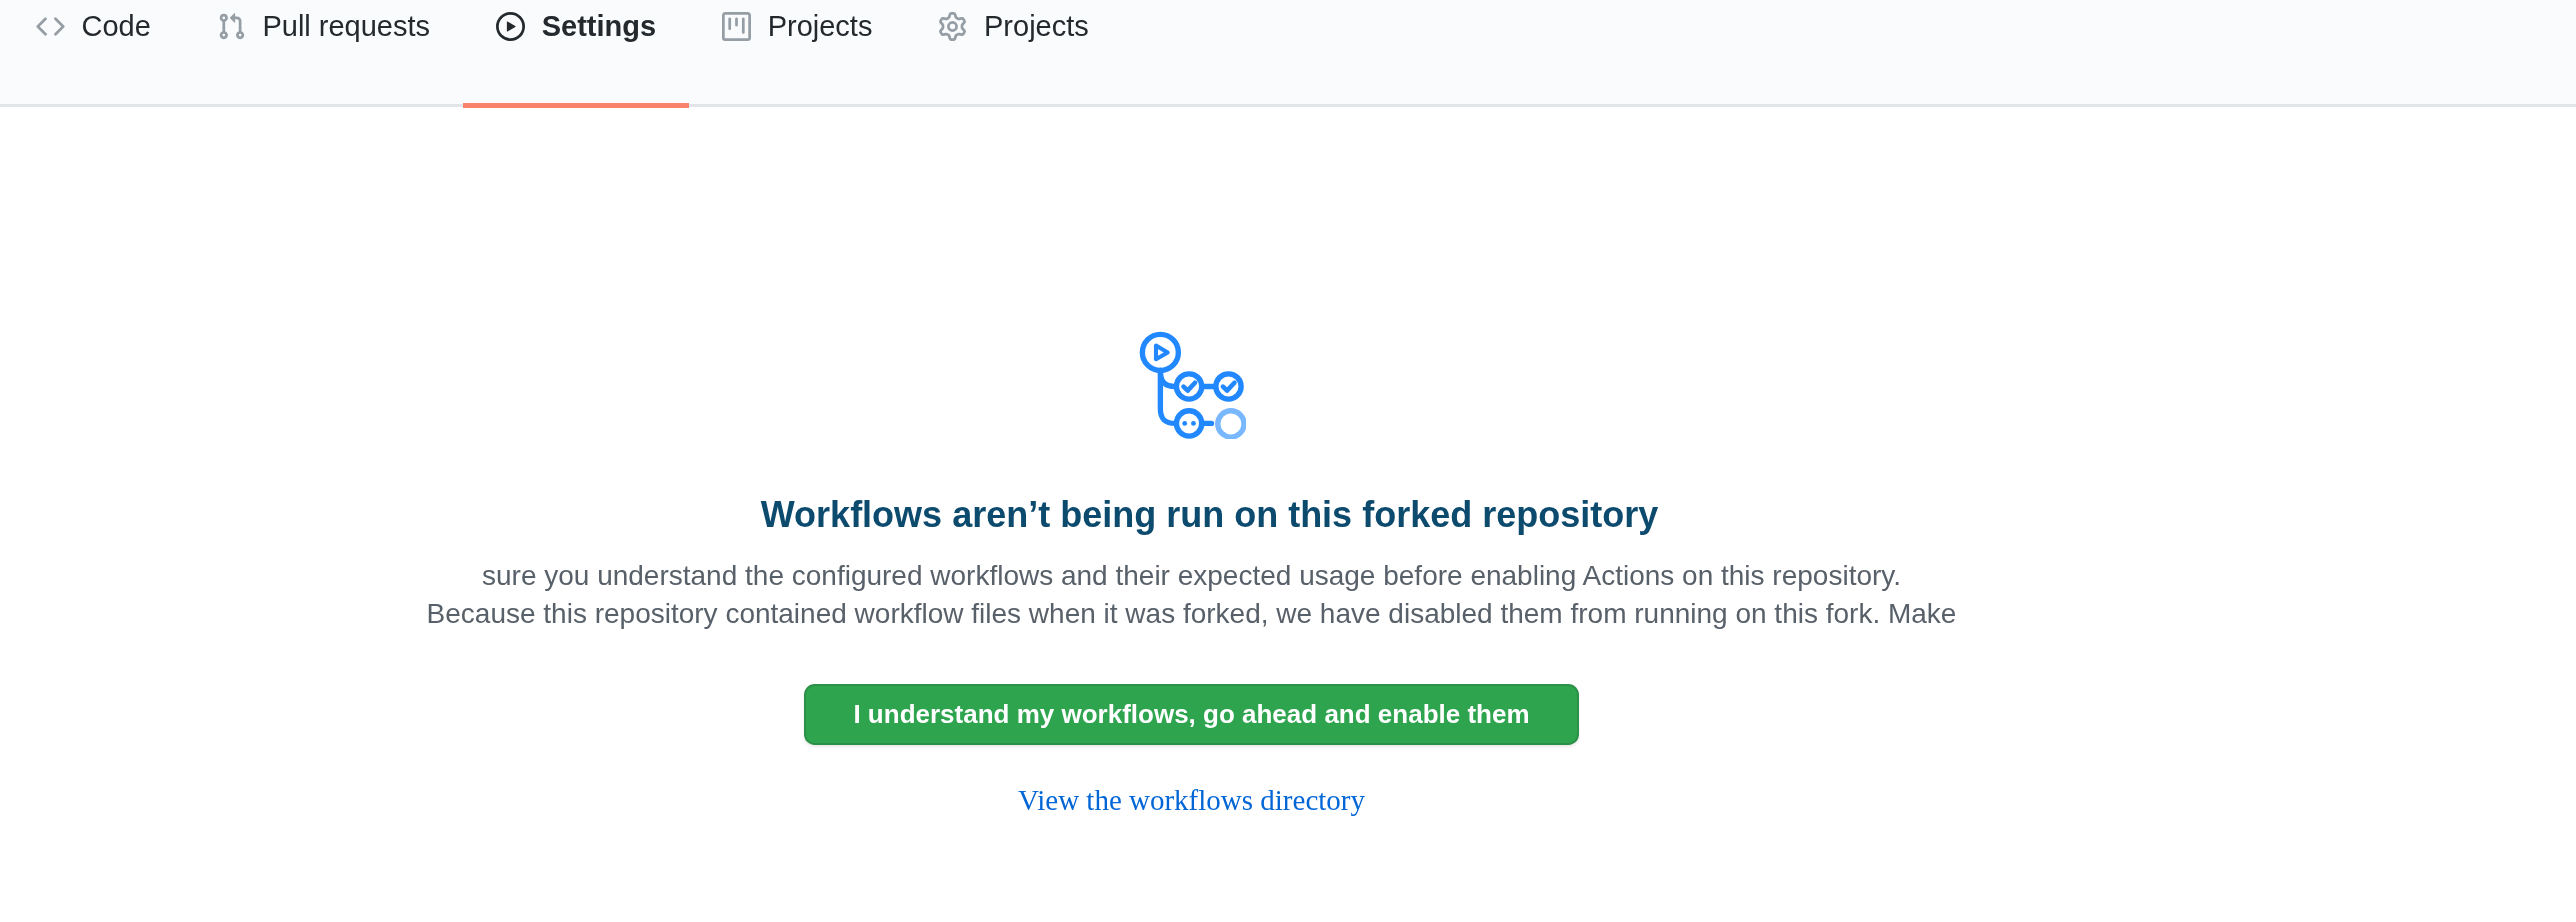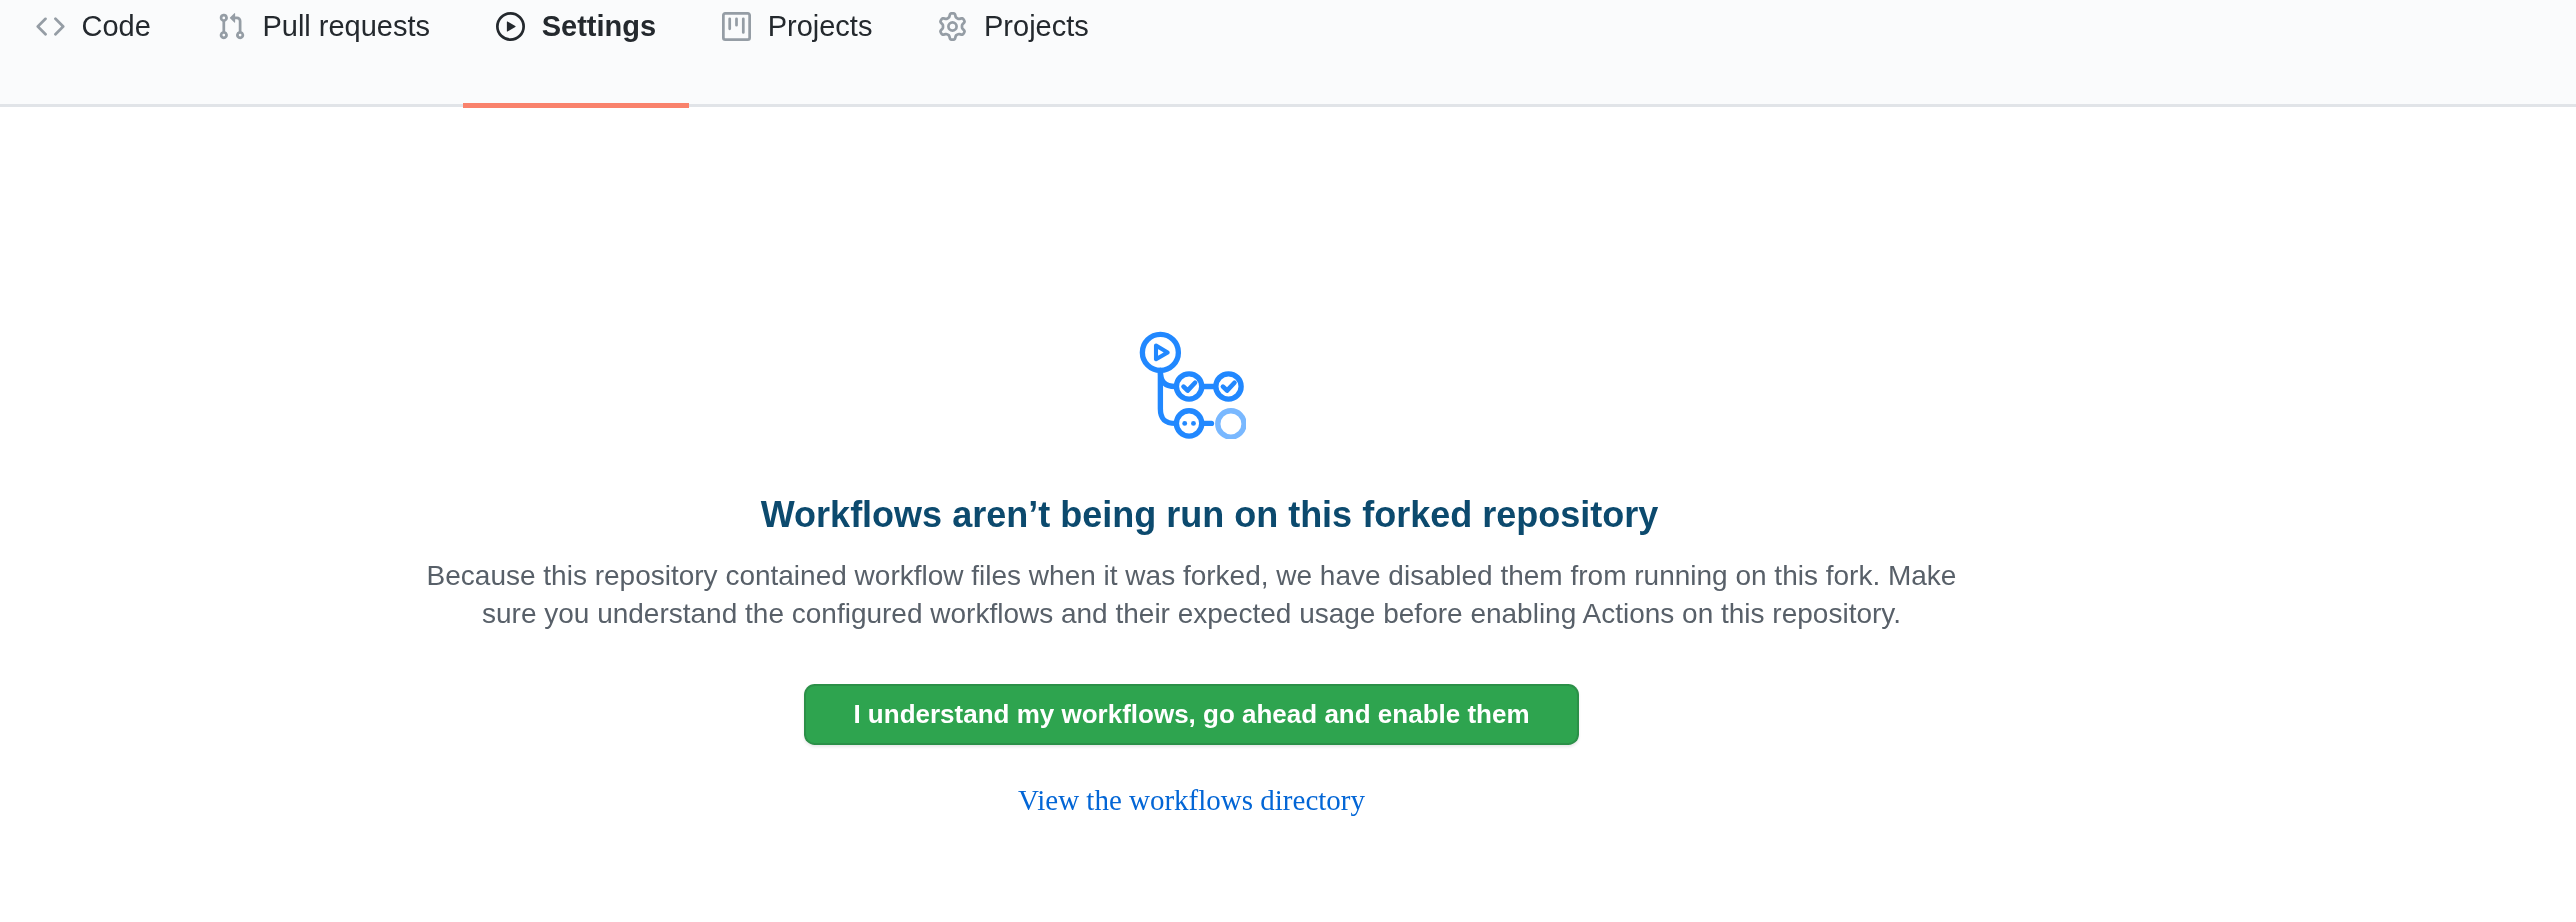--- a/index.html
+++ b/index.html
@@ -162,22 +162,22 @@
     <circle cx="52.5" cy="95" r="13" stroke="#2188ff" stroke-width="5.5"></circle>
     <circle cx="48" cy="95" r="2.5" fill="#2188ff"></circle>
     <circle cx="57" cy="95" r="2.5" fill="#2188ff"></circle>
 
     <circle cx="95.5" cy="95.5" r="13.5" stroke="#79b8ff" stroke-width="5.5"></circle>
   </svg>
 
   <h3 class="blank-title">Workflows aren’t being run on this forked repository</h3>
 
   <p class="blank-desc">
+    <span>sure you understand the configured workflows and their expected usage before enabling Actions on this repository.</span>
     <span>Because this repository contained workflow files when it was forked, we have disabled them from running on this fork. Make</span>
-    <span>sure you understand the configured workflows and their expected usage before enabling Actions on this repository.</span>
   </p>
 
   <div>
     <button class="enable-btn">I understand my workflows, go ahead and enable them</button>
   </div>
 
   <div class="workflows-link-row">
     <a class="workflows-link">View the workflows directory</a>
   </div>
 

